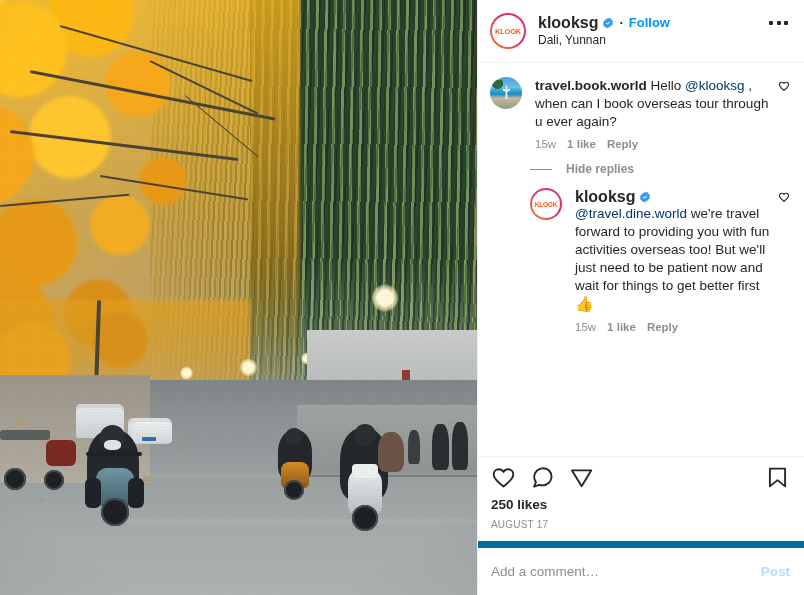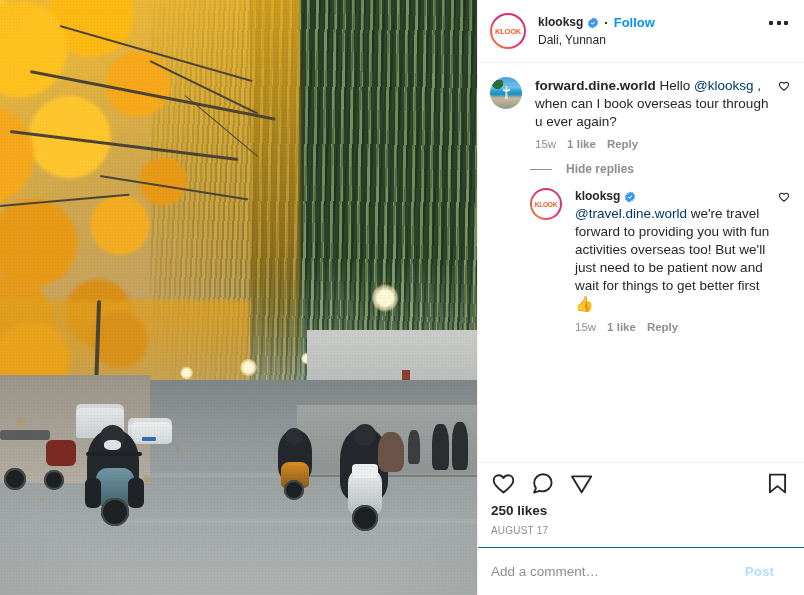--- a/index.html
+++ b/index.html
@@ -203,21 +203,21 @@
   }
   .beach-av .fig {
     position: absolute; left: 13px; top: 9px; width: 7px; height: 13px;
     background: #f2f4f5;
     clip-path: polygon(40% 0,60% 0,60% 28%,100% 20%,100% 34%,58% 46%,68% 100%,52% 100%,
                        50% 62%,46% 100%,30% 100%,40% 46%,0 34%,0 20%,40% 28%);
   }
   .hdr-text { margin-left: 12px; display: flex; flex-direction: column; gap: 1px; flex: 1 1 auto; min-width: 0; }
   .hdr-row1 { display: flex; align-items: center; gap: 4px; }
   .uname {
-    font-size: 12px; font-weight: 700; color: #262626; line-height: 17px;
+    font-size: 16px; font-weight: 700; color: #262626; line-height: 17px;
   }
   .verified { width: 12px; height: 12px; flex: 0 0 12px; display: block; }
   .dot-sep { color: #262626; font-size: 13px; font-weight: 700; margin: 0 1px; }
   .follow { font-size: 13px; font-weight: 700; color: #0095f6; cursor: pointer; }
   .loc { font-size: 12px; color: #262626; line-height: 16px; }
   .more-btn {
     margin-left: auto; display: flex; gap: 3.5px; align-items: center;
     padding: 6px 2px; cursor: pointer; align-self: flex-start; margin-top: 2px;
   }
   .more-btn i { width: 4px; height: 4px; background: #262626; border-radius: 1px; display: block; }
@@ -265,23 +265,23 @@
   .act-save { margin-left: auto; margin-right: 0; cursor: pointer; }
   .likes {
     font-size: 13.5px; font-weight: 700; color: #262626;
     margin-top: 7px;
   }
   .date {
     font-size: 10px; color: #8e8e8e; letter-spacing: .2px;
     margin-top: 7px; padding-bottom: 11px; text-transform: uppercase;
   }
   .add-cmt {
-    border-top: 1px solid #0369a1;
+    border-top: 7px solid #0369a1;
     display: flex; align-items: center;
-    padding: 16px 30px 16px 13px;
+    padding: 16px 14px 16px 13px;
     flex: 0 0 auto;
   }
   .add-input {
     border: 0; outline: 0; flex: 1 1 auto;
     font-family: "Liberation Sans", sans-serif;
     font-size: 13.5px; color: #262626; background: transparent;
   }
   .add-input::placeholder { color: #8e8e8e; }
   .post-btn {
     font-size: 13.5px; font-weight: 600; color: #b2dffc;
@@ -396,21 +396,21 @@
     </div>
 
     <div class="comments">
 
       <div class="cmt">
         <div class="beach-av">
           <span class="palm"></span>
           <span class="fig"></span>
         </div>
         <div class="cmt-main">
-          <div class="cmt-text"><span class="author">forward.dine.world</span><span> Hello </span><span class="mention">@klooksg</span><span> , when can I book overseas tour through u ever again?</span></div>
+          <div class="cmt-text"><span class="author">travel.book.world</span><span> Hello </span><span class="mention">@klooksg</span><span> , when can I book overseas tour through u ever again?</span></div>
           <div class="meta">
             <span class="time">15w</span>
             <span>1 like</span>
             <span class="rep">Reply</span>
           </div>
         </div>
         <svg class="heart-sm" viewBox="0 0 24 24">
           <path fill="none" stroke="#262626" stroke-width="2.2" d="M12 20.5C8.5 17.6 3 13.7 3 9.3 3 6.6 5.1 4.6 7.6 4.6c1.7 0 3.3.9 4.4 2.4 1.1-1.5 2.7-2.4 4.4-2.4 2.5 0 4.6 2 4.6 4.7 0 4.4-5.5 8.3-9 11.2z"></path>
         </svg>
       </div>

